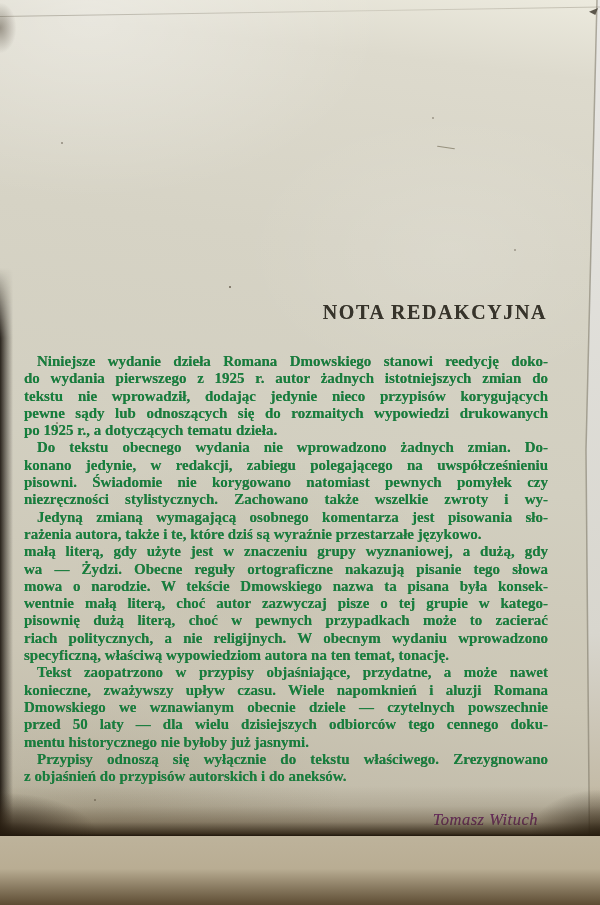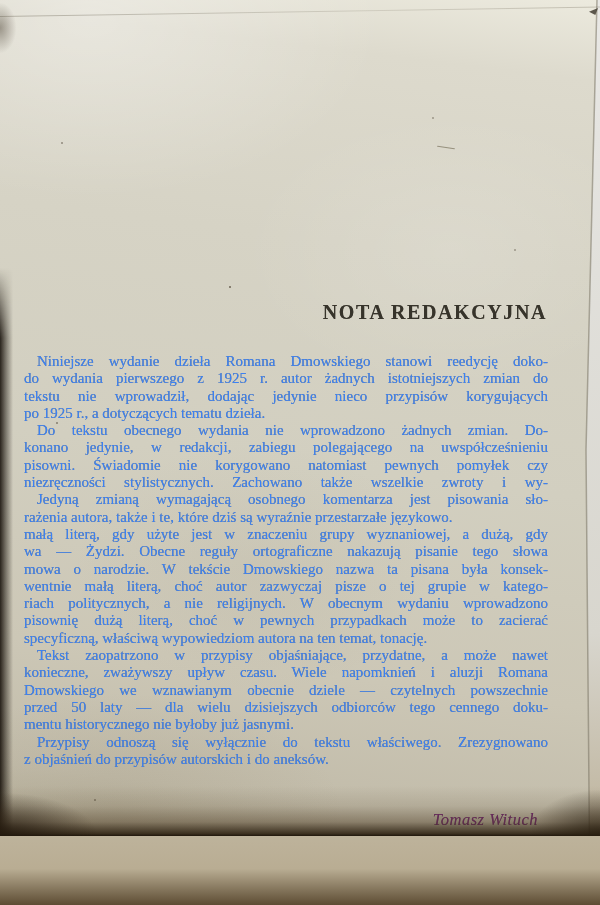--- a/index.html
+++ b/index.html
@@ -65,22 +65,23 @@
     background:rgba(75,70,60,0.9);clip-path:polygon(0 55%,100% 0,70% 100%)}
 
   
   .heading{
     position:absolute;top:301px;right:53px;margin:0;
     font-size:20px;font-weight:bold;letter-spacing:1.6px;color:#37342b;
     text-shadow:0 0 0.6px rgba(55,52,43,0.65);
   }
   .body-text{
     position:absolute;left:24px;top:353px;width:524px;
-    color:#3b82f6;font-size:15px;
+    color:#15803d;font-size:15px;
     text-shadow:0 0 0.6px rgba(65,62,53,0.6);
+    font-weight:bold;
   }
   .line{line-height:17.3px;text-align:justify;text-align-last:justify}
   .line.last{text-align-last:left}
   .line.indent{text-indent:13px}
   .signature{
     position:absolute;top:810px;right:62px;margin:0;
     font-style:italic;font-size:16.5px;letter-spacing:0.5px;color:#701a75;
     text-shadow:0 0 0.6px rgba(62,59,50,0.6);
   }
 </style>
@@ -95,33 +96,34 @@
     <polyline points="597,0 586,450 590,905" stroke="rgba(120,114,98,0.55)" stroke-width="1.5" fill="none"></polyline>
   </svg>
   <div class="tick"></div>
   <div class="scratch"></div>
 
   <h1 class="heading">NOTA REDAKCYJNA</h1>
   <div class="body-text">
       <div class="line indent">Niniejsze wydanie dzieła Romana Dmowskiego stanowi reedycję doko-</div>
       <div class="line">do wydania pierwszego z 1925 r. autor żadnych istotniejszych zmian do</div>
       <div class="line">tekstu nie wprowadził, dodając jedynie nieco przypisów korygujących</div>
+      <div class="line">pewne sądy lub odnoszących się do rozmaitych wypowiedzi drukowanych</div>
       <div class="line last">po 1925 r., a dotyczących tematu dzieła.</div>
       <div class="line indent">Do tekstu obecnego wydania nie wprowadzono żadnych zmian. Do-</div>
       <div class="line">konano jedynie, w redakcji, zabiegu polegającego na uwspółcześnieniu</div>
       <div class="line">pisowni. Świadomie nie korygowano natomiast pewnych pomyłek czy</div>
       <div class="line">niezręczności stylistycznych. Zachowano także wszelkie zwroty i wy-</div>
       <div class="line indent">Jedyną zmianą wymagającą osobnego komentarza jest pisowania sło-</div>
       <div class="line last">rażenia autora, także i te, które dziś są wyraźnie przestarzałe językowo.</div>
       <div class="line">małą literą, gdy użyte jest w znaczeniu grupy wyznaniowej, a dużą, gdy</div>
       <div class="line">wa — Żydzi. Obecne reguły ortograficzne nakazują pisanie tego słowa</div>
       <div class="line">mowa o narodzie. W tekście Dmowskiego nazwa ta pisana była konsek-</div>
       <div class="line">wentnie małą literą, choć autor zazwyczaj pisze o tej grupie w katego-</div>
+      <div class="line">pisownię dużą literą, choć w pewnych przypadkach może to zacierać</div>
       <div class="line">riach politycznych, a nie religijnych. W obecnym wydaniu wprowadzono</div>
-      <div class="line">pisownię dużą literą, choć w pewnych przypadkach może to zacierać</div>
       <div class="line last">specyficzną, właściwą wypowiedziom autora na ten temat, tonację.</div>
       <div class="line indent">Tekst zaopatrzono w przypisy objaśniające, przydatne, a może nawet</div>
       <div class="line">konieczne, zważywszy upływ czasu. Wiele napomknień i aluzji Romana</div>
       <div class="line">Dmowskiego we wznawianym obecnie dziele — czytelnych powszechnie</div>
       <div class="line">przed 50 laty — dla wielu dzisiejszych odbiorców tego cennego doku-</div>
       <div class="line last">mentu historycznego nie byłoby już jasnymi.</div>
       <div class="line indent">Przypisy odnoszą się wyłącznie do tekstu właściwego. Zrezygnowano</div>
       <div class="line last">z objaśnień do przypisów autorskich i do aneksów.</div>
     </div>
   <p class="signature">Tomasz Wituch</p>

